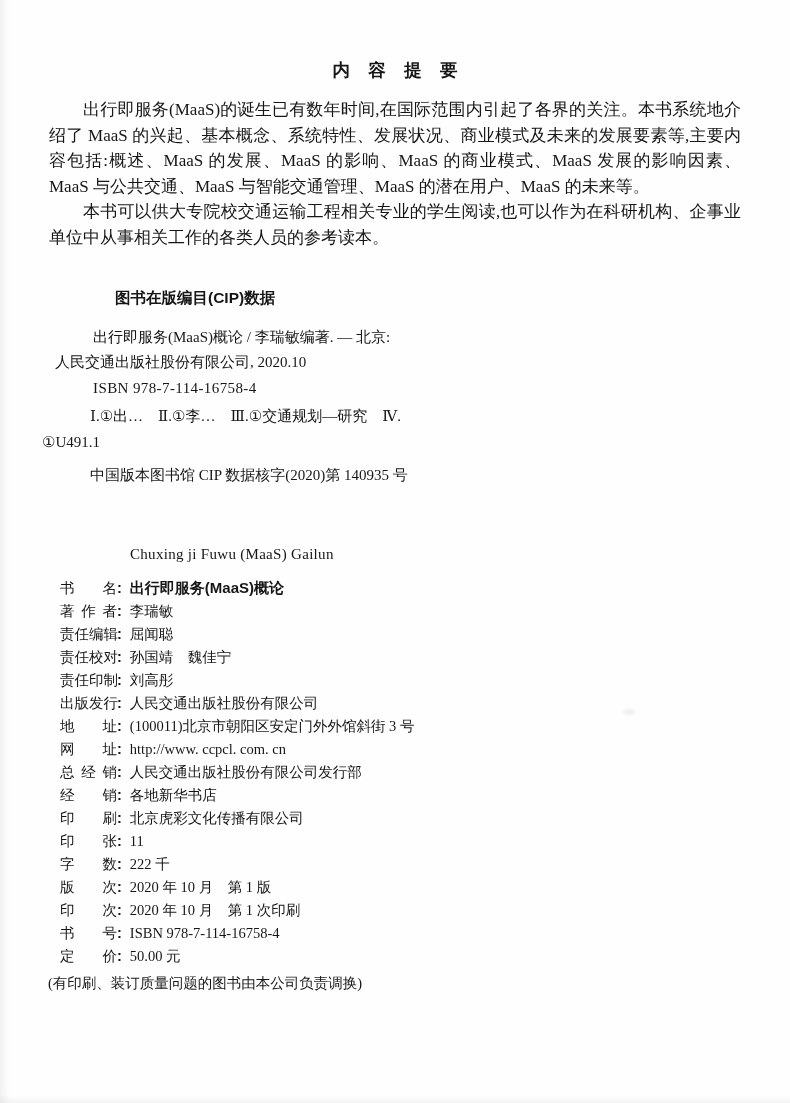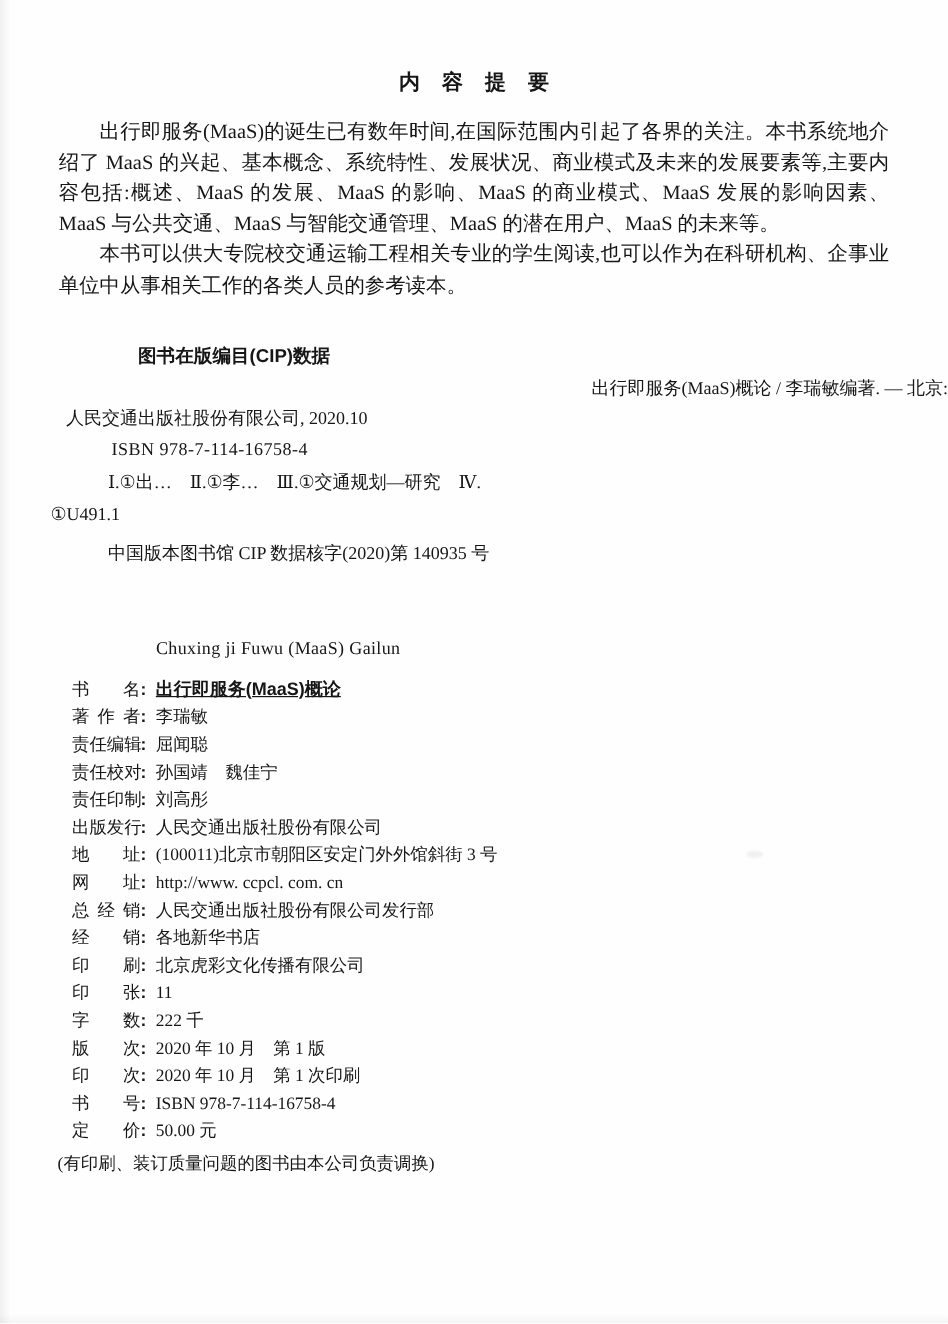--- a/index.html
+++ b/index.html
@@ -23,21 +23,21 @@
   }
   .page::after {
     content: ""; position: absolute; left: 0; right: 0; bottom: 0; height: 8px;
     background: linear-gradient(to top, rgba(0,0,0,0.045), rgba(0,0,0,0));
     pointer-events: none;
   }
 
   .summary-title {
     margin-top: 58px;
     text-align: center;
-    font-family: Liberation Mono, monospace;
+    font-family: Liberation Serif, serif;
     font-weight: bold;
     font-size: 17.5px;
     line-height: 24px;
   }
   .summary-title span { letter-spacing: 1.05em; margin-right: -1.05em; }
 
   .summary {
     width: 692px;
     margin: 15px auto 0 auto;
     font-size: 17px;
@@ -48,21 +48,21 @@
 
   .cip { font-size: 15px; line-height: 25.5px; }
   .cip-heading {
     margin: 36px 0 0 95px;
     font-family: "Liberation Sans", "DejaVu Sans", sans-serif;
     font-weight: bold;
     font-size: 15.5px;
     line-height: 22px;
     padding-left: 20px;
   }
-  .cip-l1     { margin: 3px 0 0 93px; text-align: right; }
+  .cip-l1     { margin: 16px 0 0 93px; }
   .cip-l2     { margin: 0 0 0 55px; }
   .cip-isbn   { margin: 0 0 0 93px; letter-spacing: 0.4px; }
   .cip-class  { margin: 3px 0 0 90px; }
   .cip-code   { margin: 0 0 0 42px; }
   .cip-record { margin: 8px 0 0 90px; }
 
   .pinyin-title {
     margin: 55px 0 12px 130px;
     font-size: 15px;
     line-height: 20px;
@@ -87,21 +87,20 @@
   .colophon-row .row-colon {
     font-family: "Liberation Sans", "DejaVu Sans", sans-serif;
     font-weight: bold;
     padding-right: 8px;
   }
   .colophon-row .row-value { font-family: "Liberation Serif", "DejaVu Serif", serif; }
   .colophon-row.title-row .row-value {
     font-family: "Liberation Sans", "DejaVu Sans", sans-serif;
     font-weight: bold;
     font-size: 15px;
-    text-decoration: underline;
   }
 
   .quality-note {
     margin: 4px 0 0 48px;
     font-size: 14.5px;
     line-height: 23px;
   }
 
   .scan-smudge {
     position: absolute; left: 622px; top: 709px;

